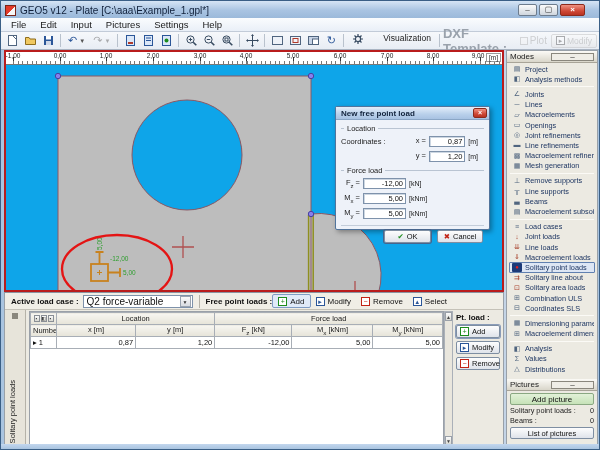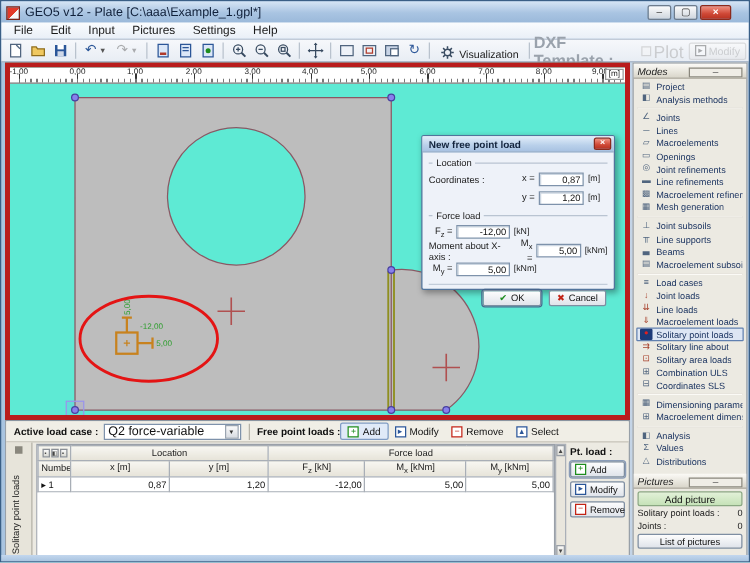--- a/index.html
+++ b/index.html
@@ -22,27 +22,27 @@
   .tbtn{width:18px;height:16px;display:flex;align-items:center;justify-content:center;flex:none;}
   .tbtn.wide{width:auto;padding:0 4px;gap:2px;}
   .tsep{width:1px;height:13px;background:#b9c2cd;margin:0 3px;flex:none;}
   .ico-txt{font-size:11px;line-height:11px;color:#2b5698;}
   .caret{font-size:6px;color:#555;}
   .dis{opacity:.45;filter:grayscale(1);}
   .tlabel{font-size:13px;font-weight:bold;color:#9aa2ac;}
   .chk{width:8px;height:8px;border:1px solid #aab2bc;background:#f4f6f8;flex:none;}
   .small-btn{display:flex;align-items:center;gap:2px;border:1px solid #b3bcc6;border-radius:2px;padding:0 4px;height:14px;
     background:linear-gradient(#fcfcfc,#e2e6ec);font-size:8.5px;color:#9aa2ac;}
-  .vis-btn{display:flex;align-items:flex-end;gap:3px;padding:0 5px;height:15px;font-size:8.5px;color:#222;}
+  .vis-btn{display:flex;align-items:flex-start;gap:19px;padding:0 5px;height:15px;font-size:8.5px;color:#222;}
   
   .content{display:flex;height:398px;}
   .leftcol{width:500px;display:flex;flex-direction:column;margin-left:3px;}
   .splitter{width:2px;background:#c4d4e6;}
   
-  .canvas{position:relative;height:286px;background:#5eead4;border:4px solid #b91c1c;overflow:hidden;}
+  .canvas{position:relative;height:242px;background:#0ea5e9;border:2px solid #b91c1c;overflow:hidden;}
   .ruler{position:absolute;left:0;top:0;right:0;height:13px;background-color:#fff;border-bottom:1px solid #777;
     background-image:
       repeating-linear-gradient(90deg,#777 0 1px,transparent 1px 4.67px),
       repeating-linear-gradient(90deg,#333 0 1px,transparent 1px 46.7px);
     background-size:100% 3px,100% 7px;background-position:7px bottom,7px bottom;background-repeat:no-repeat;z-index:2;}
   .rlab{position:absolute;top:0;font-size:6.5px;color:#222;transform:translateX(-50%);}
   .runit{position:absolute;right:1px;top:1px;border:1px solid #999;background:#fff;font-size:6.5px;padding:0 2px;color:#222;}
   .csvg{position:absolute;inset:0;z-index:1;}
   
   .dialog{position:absolute;left:329px;top:54px;width:155px;height:124px;z-index:5;background:#eef2f9;
@@ -100,22 +100,22 @@
   .cbtn{width:6px;height:7px;border:1px solid #8a8f96;background:linear-gradient(#fafafa,#d9d9d2);font-size:4.5px;line-height:6px;text-align:center;color:#444;}
   .tbl-rest{flex:1;background:#fff;}
   .vscroll{width:9px;margin:1px 0;background:#e9e6dd;border:1px solid #aab0b8;display:flex;flex-direction:column;justify-content:space-between;}
   .sarr{height:9px;background:linear-gradient(#fbfbfb,#d9d9d2);border:1px solid #9aa0a8;font-size:5px;line-height:8px;text-align:center;color:#444;}
   .ptpanel{width:50px;padding:3px 3px 0 3px;display:flex;flex-direction:column;gap:3px;}
   .ptbtn{height:13px;display:flex;align-items:center;gap:3px;padding:0 3px;font-size:7.5px;color:#111;
     background:linear-gradient(#fdfdfd,#dfe3ea);border:1px solid #7e8ea2;border-radius:2px;}
   .ptbtn.first{box-shadow:0 0 0 1px #8a9cb8;}
   
   .sidebar{width:92px;background:#eceae2;border:1px solid #98a0a8;display:flex;flex-direction:column;}
-  .panelhead{height:12px;display:flex;align-items:flex-end;background:linear-gradient(#fbfaf6,#d9d6ca);
-    border-bottom:1px solid #a8a498;padding:0 3px;font-style:italic;}
+  .panelhead{height:12px;display:flex;align-items:center;background:linear-gradient(#fbfaf6,#d9d6ca);
+    border-bottom:1px solid #a8a498;padding:0 3px;}
   .panelhead span{flex:1;font-size:8px;color:#222;}
   .minbtn{width:9px;height:8px;border:1px solid #8a877d;background:#efede6;font-size:6px;line-height:6px;text-align:center;color:#333;}
   .sb-list{flex:1;padding:1px 2px;overflow:hidden;}
   .sb-item{display:flex;align-items:center;height:10.2px;gap:3px;padding-left:2px;border:1px solid transparent;}
   .sb-ico{width:10px;font-size:7px;line-height:8px;text-align:center;color:#50657f;flex:none;}
   .sb-ico.load{color:#a8432e;}
   .sb-lbl{font-size:7.3px;color:#17305e;white-space:nowrap;overflow:hidden;}
   .sb-item.sel{border:1px solid #6080b0;background:#dde6f4;border-radius:1px;}
   .sb-item.sel .sb-ico{background:#1c3a78;color:#e02020;font-size:6px;border-radius:1px;height:9px;line-height:8px;}
   .sb-sep{height:1px;background:#bcb9ae;border-bottom:1px solid #fbfaf6;margin:2px 1px;}
@@ -258,21 +258,21 @@
       <svg width="12" height="12">
           <circle cx="6" cy="6" r="2.6" fill="none" stroke="#374a60" stroke-width="1.2"></circle>
           <path d="M6 1 V3 M6 9 V11 M1 6 H3 M9 6 H11 M2.5 2.5 L4 4 M9.5 9.5 L8 8 M9.5 2.5 L8 4 M2.5 9.5 L4 8" stroke="#374a60" stroke-width="1.2"></path>
         </svg>
       <span>Visualization</span>
     </span>
     <span class="tsep"></span>
     <span class="tlabel">DXF Template :</span>
     <span class="tbtn wide dis">
         <span class="chk"></span>
-        <span style="font-size:14px;color:#9aa2ac;">Plot</span>
+        <span style="font-size:10px;color:#9aa2ac;">Plot</span>
       </span>
     <span class="small-btn dis">
         <span class="mini-ico blue">▸</span>
         <span>Modify</span>
       </span>
   </div>
 
   <div class="content">
     <div class="leftcol">
 
@@ -353,21 +353,20 @@
               <span class="grp-line pre"></span>
                 <span class="grp-lab">Force load</span>
                 <span class="grp-line"></span>
             </div>
             <div class="frow">
               <span class="fsym"><span>F</span><sub>z</sub> <span>=</span></span>
               <span class="fin">-12,00</span>
               <span class="funit">[kN]</span>
             </div>
             <div class="frow">
-              <span class="flab">Moment about X-axis :</span>
               <span class="fsym"><span>M</span><sub>x</sub> <span>=</span></span>
               <span class="fin">5,00</span>
               <span class="funit">[kNm]</span>
             </div>
             <div class="frow">
               <span class="fsym"><span>M</span><sub>y</sub> <span>=</span></span>
               <span class="fin">5,00</span>
               <span class="funit">[kNm]</span>
             </div>
             <div class="dlg-foot">
@@ -525,21 +524,21 @@
             <span class="sb-ico">▩</span>
             <span class="sb-lbl">Macroelement refinements</span>
           </div>
         <div class="sb-item">
             <span class="sb-ico">▦</span>
             <span class="sb-lbl">Mesh generation</span>
           </div>
         <div class="sb-sep"></div>
         <div class="sb-item">
             <span class="sb-ico">⊥</span>
-            <span class="sb-lbl">Joint subsoils</span>
+            <span class="sb-lbl">Remove supports</span>
           </div>
         <div class="sb-item">
             <span class="sb-ico">╥</span>
             <span class="sb-lbl">Line supports</span>
           </div>
         <div class="sb-item">
             <span class="sb-ico">▃</span>
             <span class="sb-lbl">Beams</span>
           </div>
         <div class="sb-item">
@@ -610,21 +609,21 @@
         <span>Pictures</span>
         <span class="minbtn">–</span>
       </div>
       <div class="picbody">
         <div class="addpic">Add picture</div>
         <div class="cntrow">
           <span class="cntlab">Solitary point loads :</span>
           <span class="cntval">0</span>
         </div>
         <div class="cntrow">
-          <span class="cntlab">Joints :</span>
+          <span class="cntlab">Beams :</span>
           <span class="cntval">0</span>
         </div>
         <div class="listpic">List of pictures</div>
         <div class="grip">
             <i></i>
             <i></i>
             <i></i>
           </div>
       </div>
     </div>

